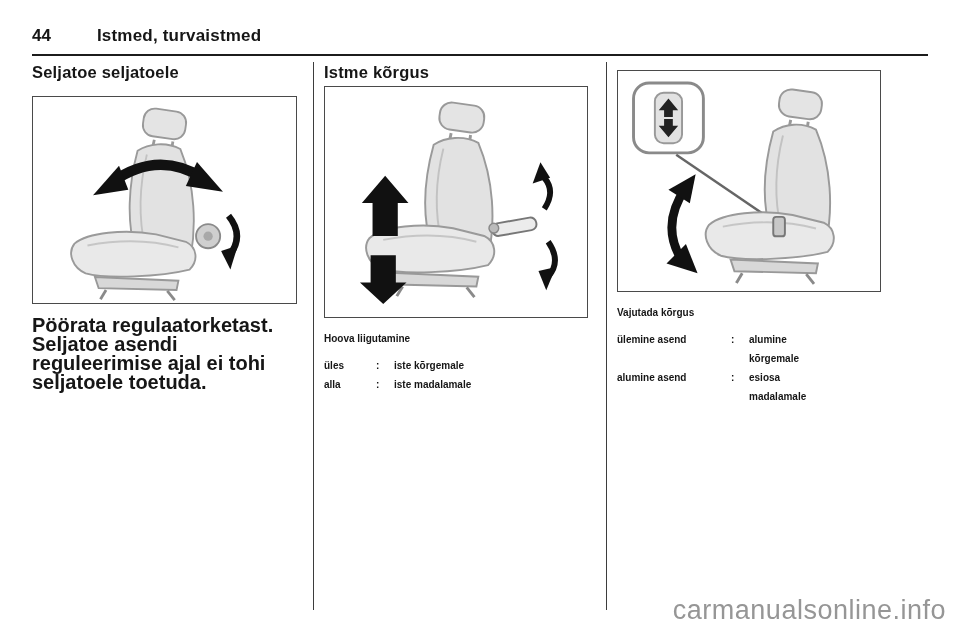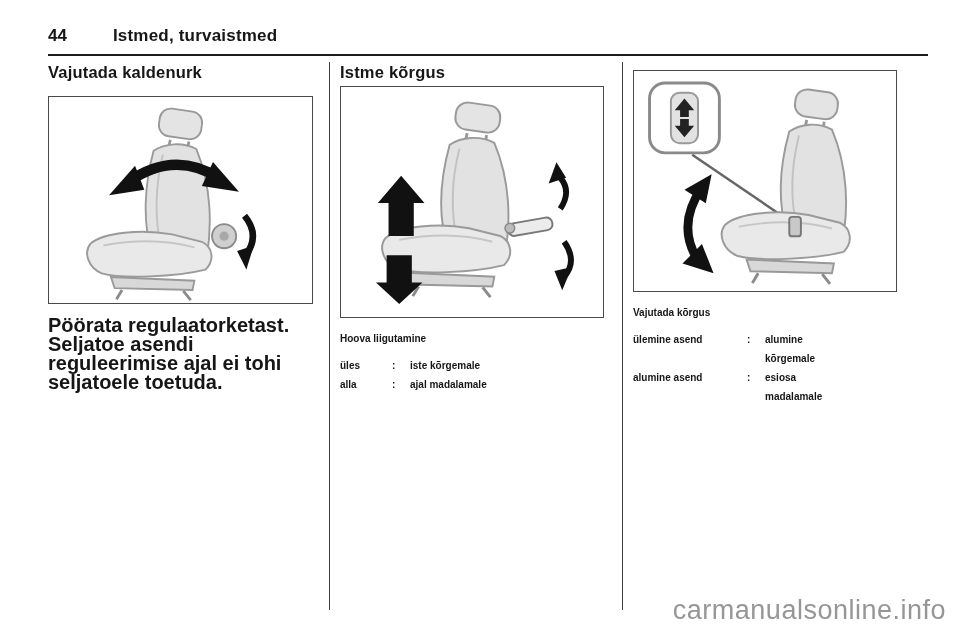--- a/index.html
+++ b/index.html
@@ -4,21 +4,21 @@
 <style>
   html,body{margin:0;padding:0;}
   body{
     width:960px;height:642px;
     background:#ffffff;
     font-family:"Liberation Sans", sans-serif;
     color:#161616;
     position:relative;
     overflow:hidden;
   }
-  .page{padding:26px 32px 0 48px;}
+  .page{padding:26px 32px 0 32px;}
   .pagehead{
     display:flex;align-items:baseline;gap:46px;
     font-size:17px;font-weight:bold;
     padding-bottom:8px;
     border-bottom:2px solid #1c1c1c;
   }
   .pagehead .chapter{letter-spacing:.2px;}
   .columns{display:flex;margin-top:6px;min-height:548px;}
   .col{box-sizing:border-box;}
   .col1{width:270px;margin-right:11px;}
@@ -63,21 +63,21 @@
 <div class="page">
 
   <header class="pagehead">
     <span>44</span>
     <span class="chapter">Istmed, turvaistmed</span>
   </header>
 
   <main class="columns">
 
     <section class="col col1">
-      <h2 class="colhead">Vajutada kaldenurk</h2>
+      <h2 class="colhead">Seljatoe seljatoele</h2>
       <figure class="fig">
         <svg viewBox="0 0 270 222" preserveAspectRatio="xMidYMid meet">
 
           <rect x="112" y="14" width="46" height="30" rx="12" transform="rotate(8 135 29)" fill="#e4e4e4" stroke="#999" stroke-width="2"></rect>
           <line x1="124" y1="46" x2="121" y2="60" stroke="#999" stroke-width="3"></line>
           <line x1="144" y1="48" x2="142" y2="62" stroke="#999" stroke-width="3"></line>
 
           <path d="M106,58 C96,95 94,135 104,168 L162,178 C170,140 168,95 152,56 C137,48 118,50 106,58 Z" fill="#e2e2e2" stroke="#9a9a9a" stroke-width="2"></path>
           <path d="M116,62 C108,95 107,130 114,162" fill="none" stroke="#c2c2c2" stroke-width="2"></path>
 
@@ -137,21 +137,21 @@
       </figure>
       <h3 class="subhead">Hoova liigutamine</h3>
       <div class="defrow">
         <span class="lbl">üles</span>
         <span class="sep">:</span>
         <span class="val">iste kõrgemale</span>
       </div>
       <div class="defrow">
         <span class="lbl">alla</span>
         <span class="sep">:</span>
-        <span class="val">ajal madalamale</span>
+        <span class="val">iste madalamale</span>
       </div>
     </section>
 
     <div class="divider"></div>
 
     <section class="col col3">
       <figure class="fig">
         <svg viewBox="0 0 270 222" preserveAspectRatio="xMidYMid meet">
 
           <rect x="16" y="10" width="72" height="72" rx="16" fill="#ffffff" stroke="#8a8a8a" stroke-width="3"></rect>

